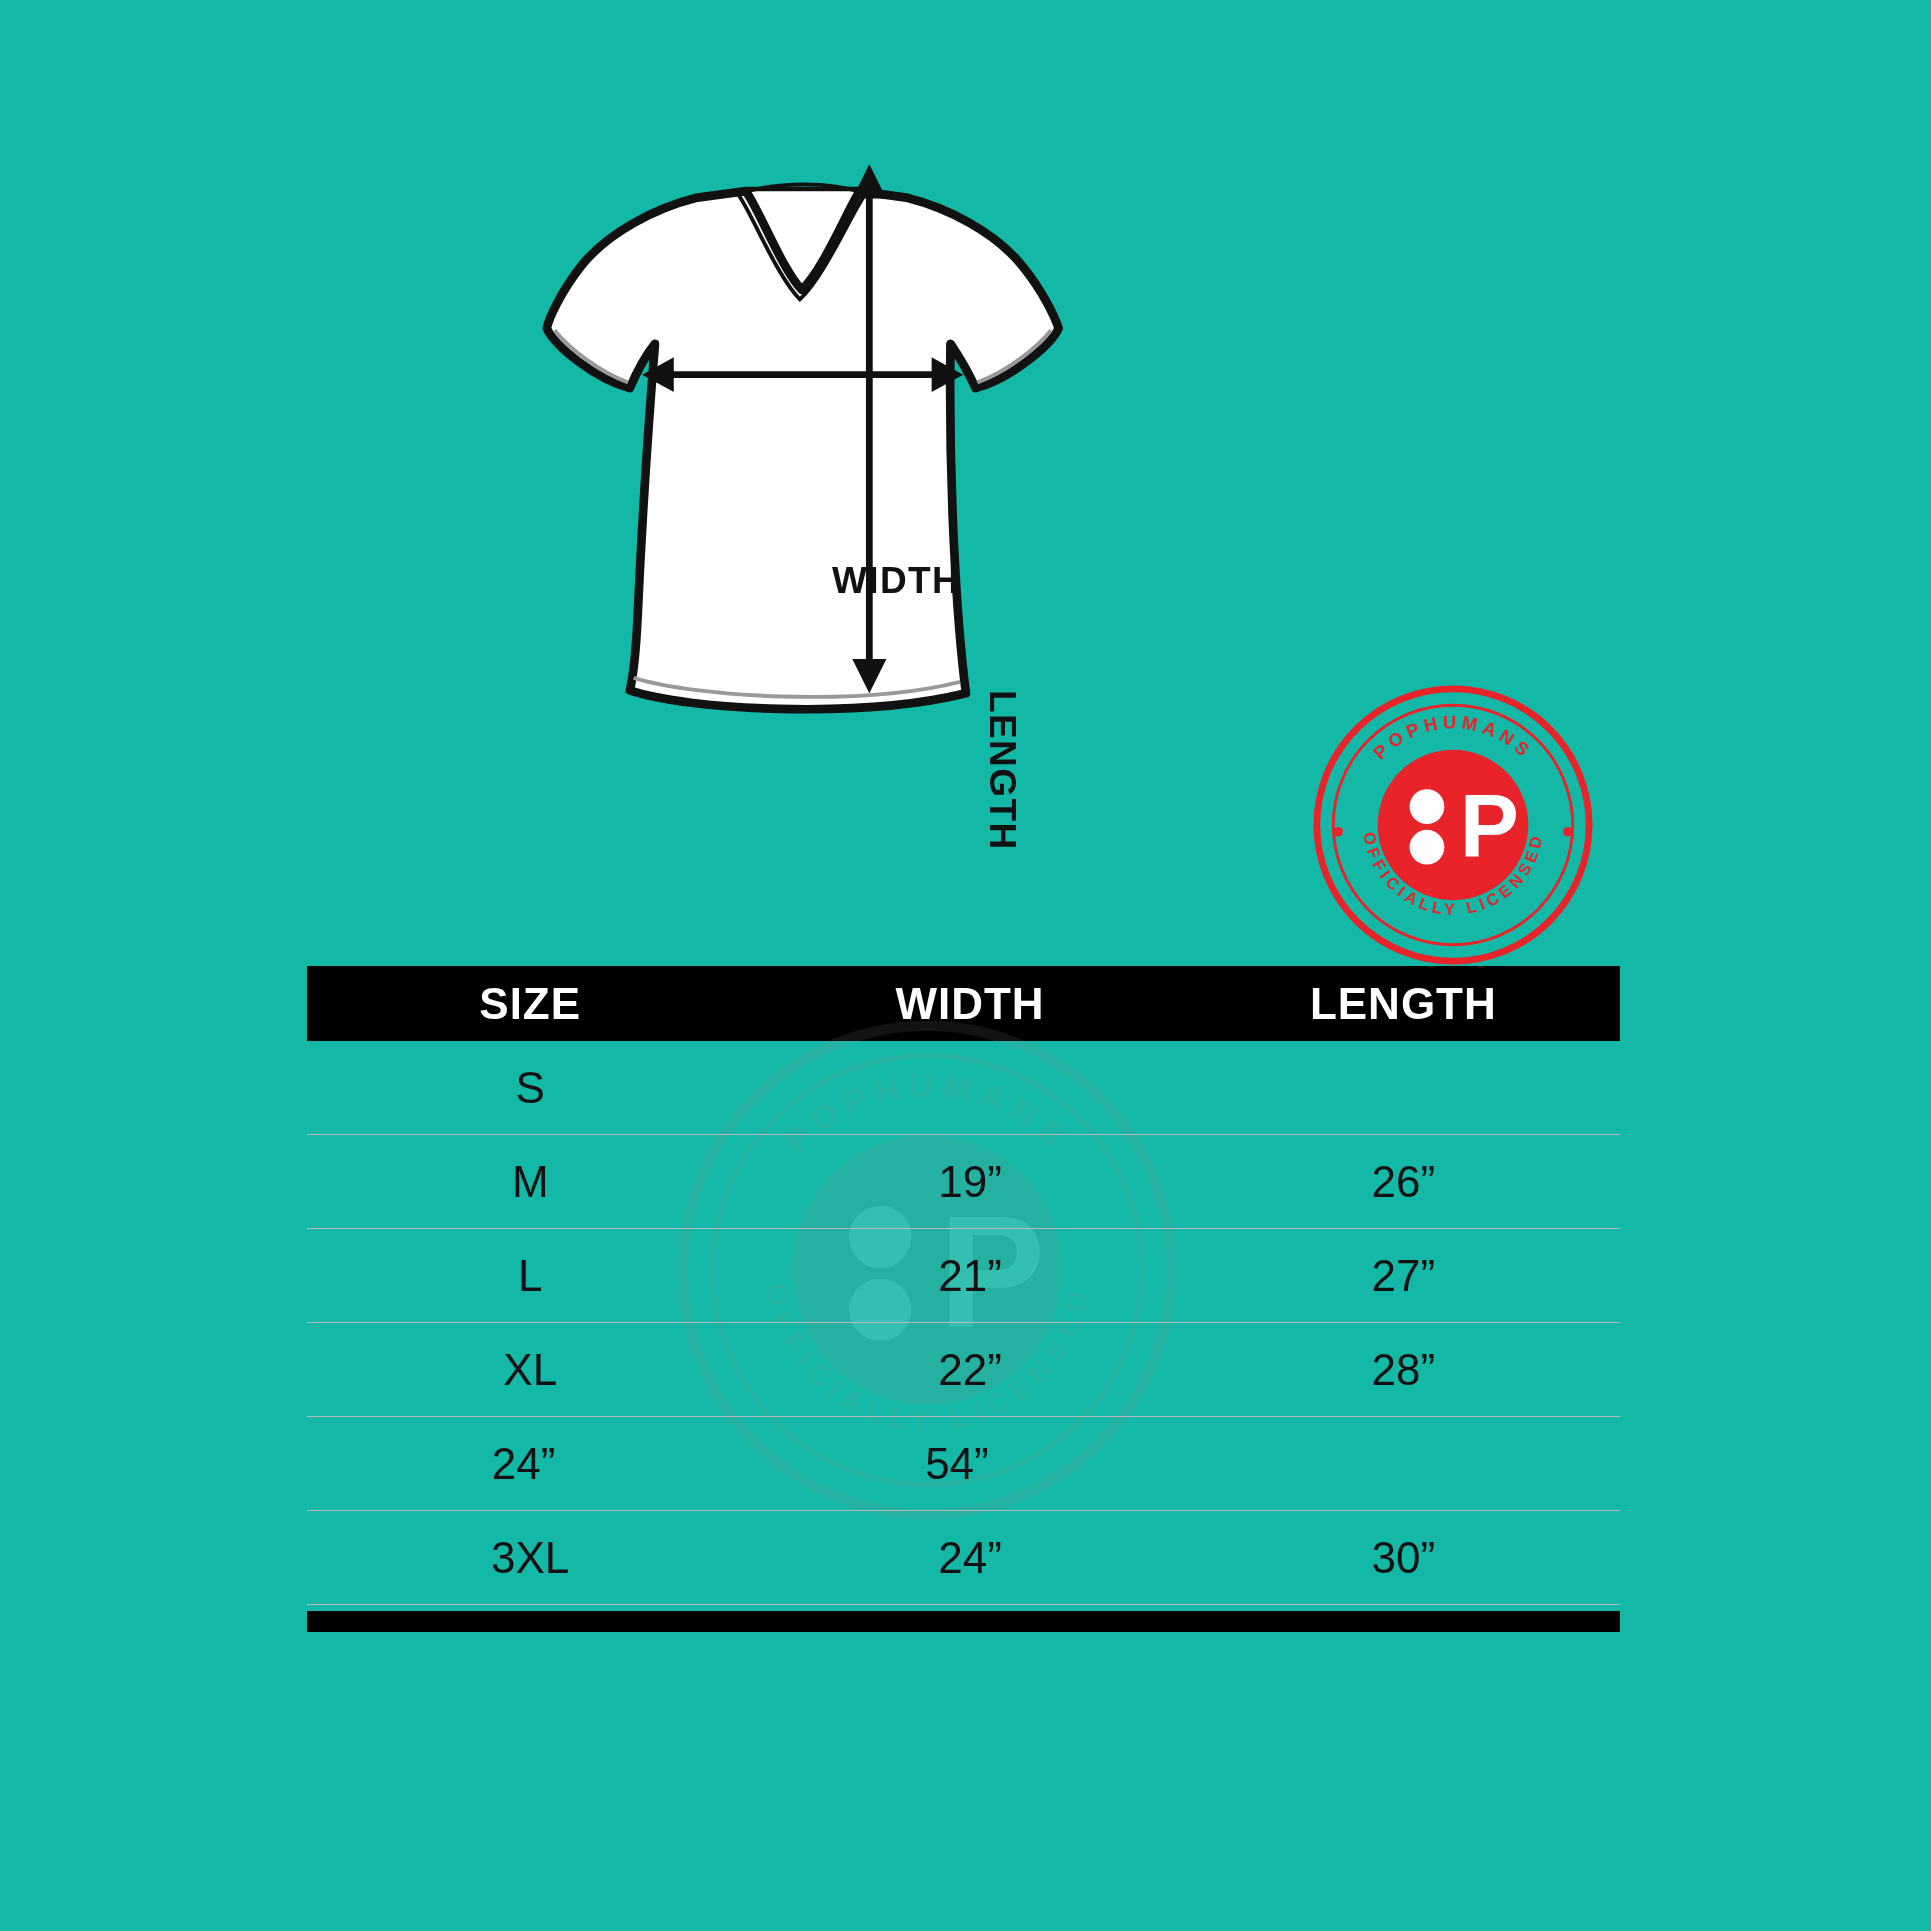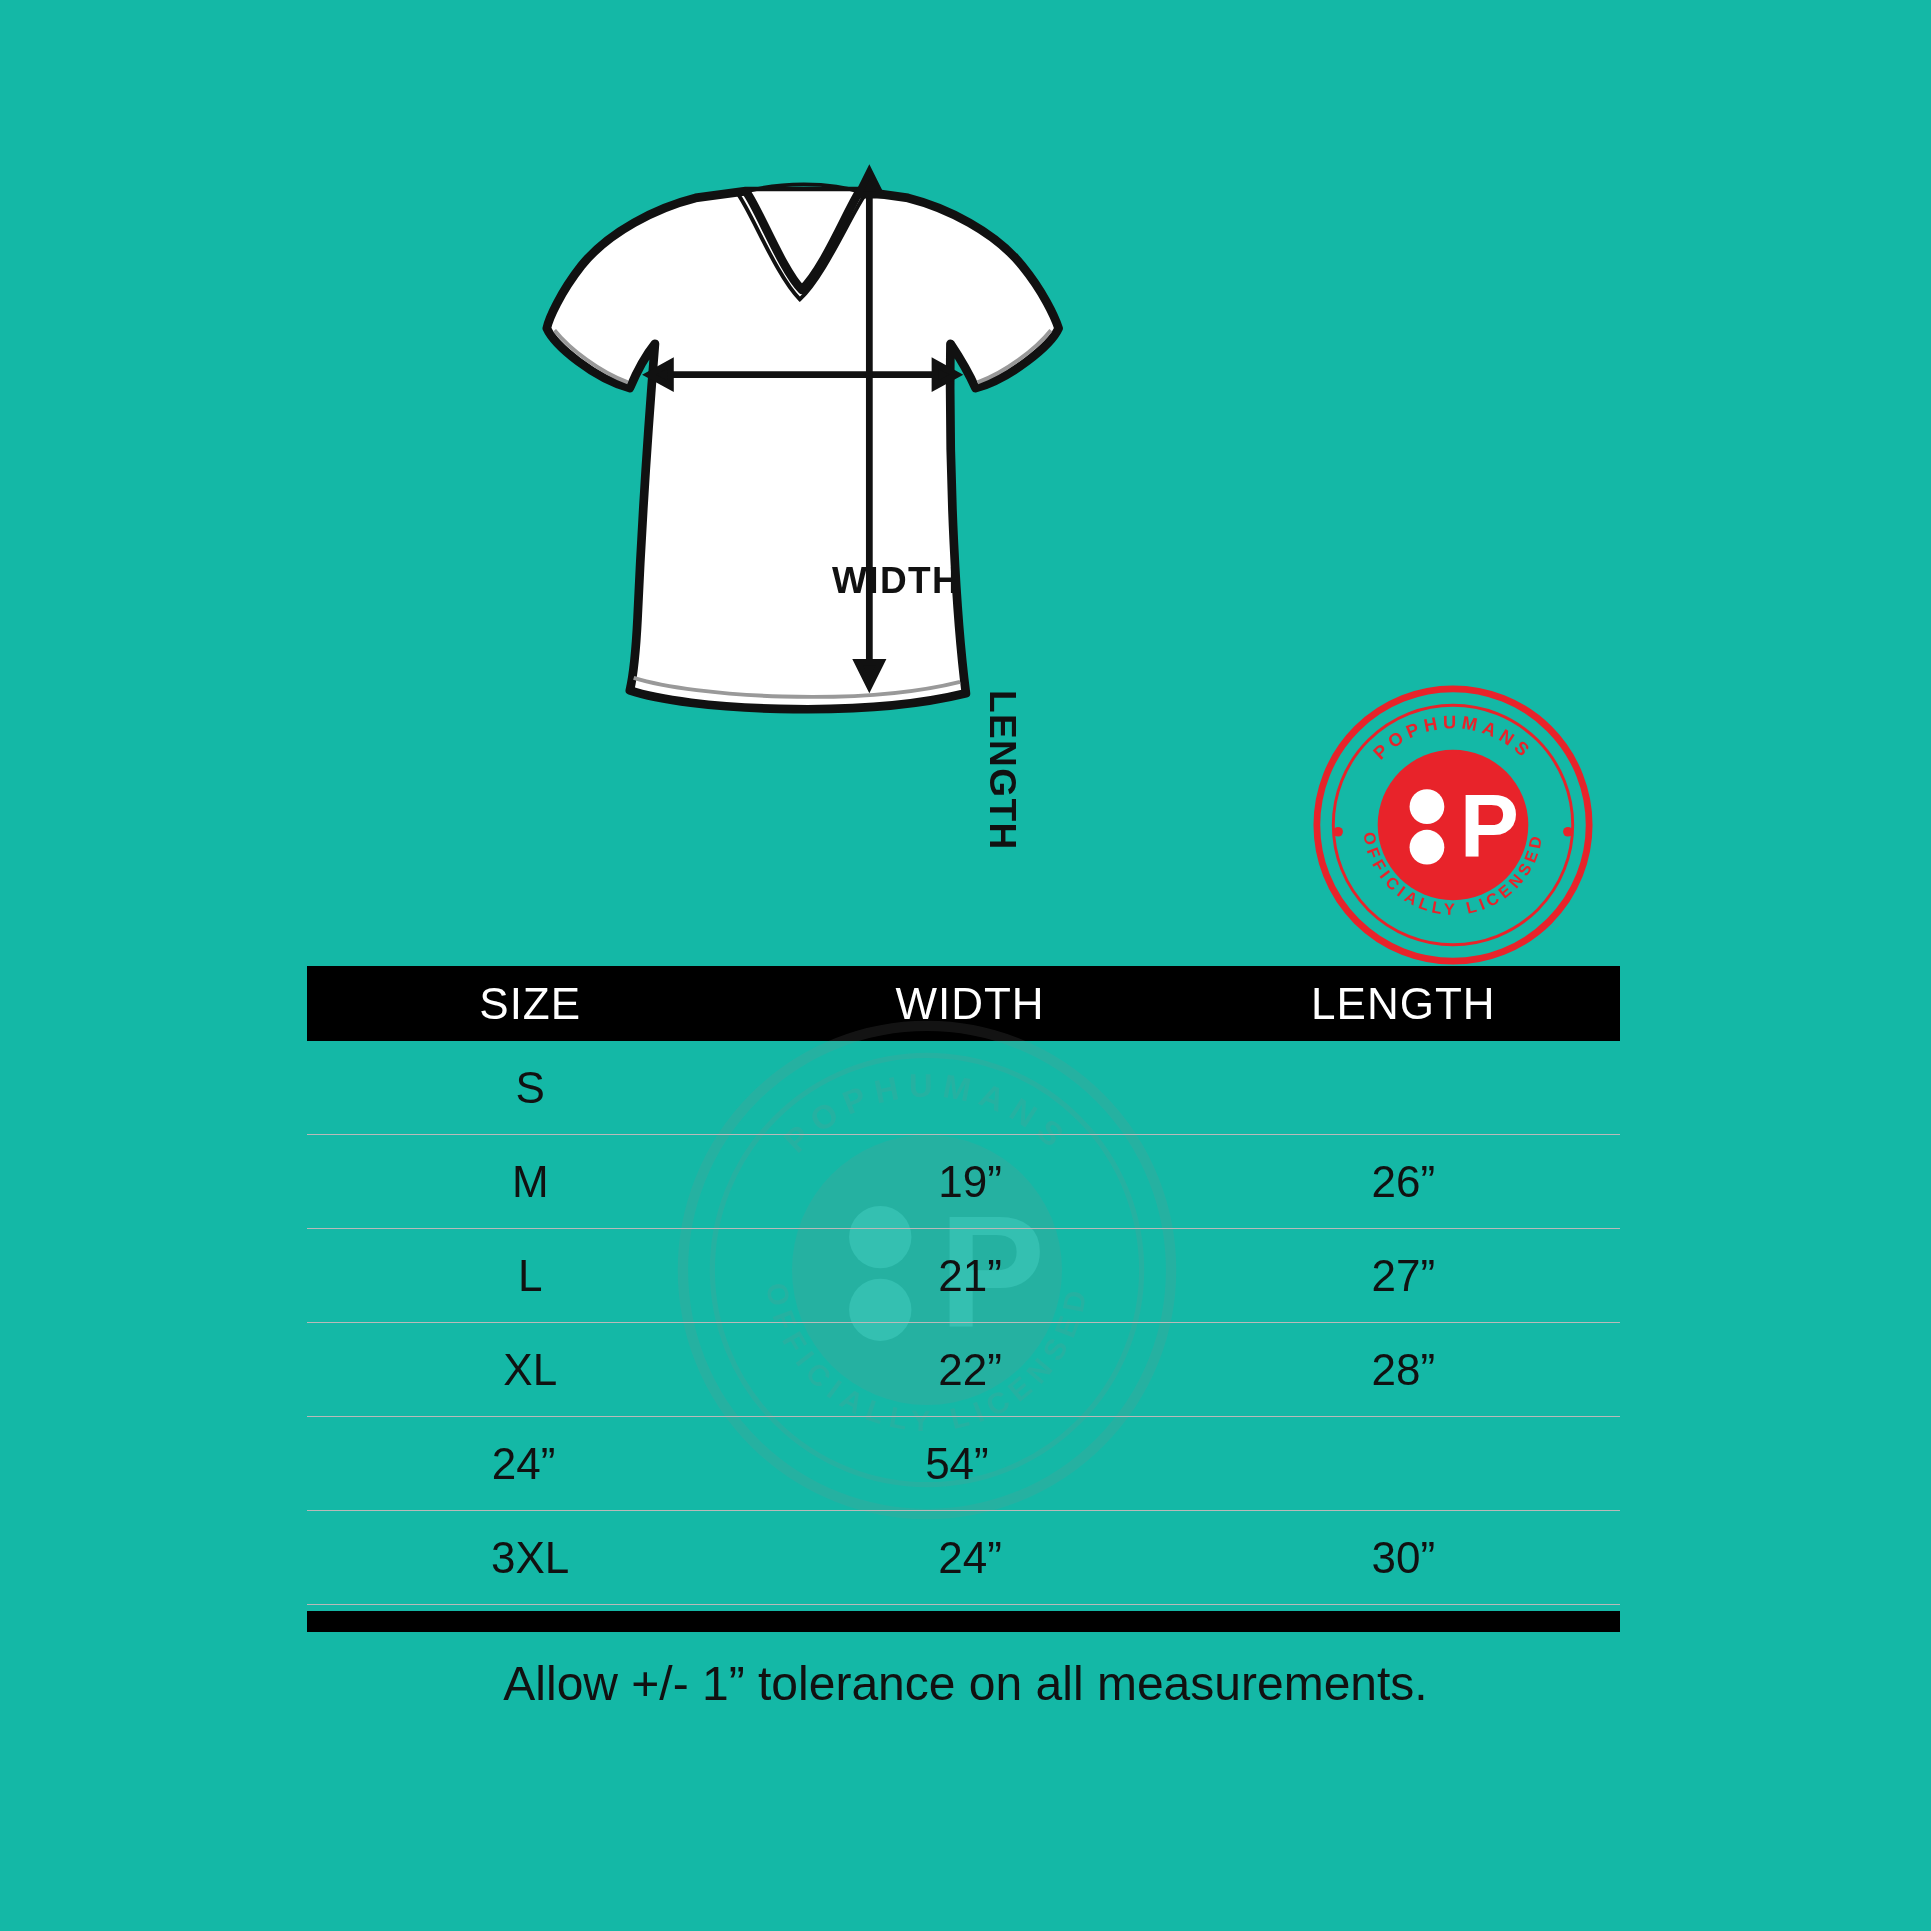--- a/index.html
+++ b/index.html
@@ -74,21 +74,21 @@
   }
   .thead {
     display: flex;
     background: #000;
     height: 75px;
     align-items: center;
   }
   .thead .th {
     color: #fff;
     font-size: 44px;
-    font-weight: normal;
+    font-weight: bold;
     text-align: center;
     letter-spacing: 1px;
   }
   .col-size { width: 34%; }
   .col-width { width: 33%; }
   .col-length { width: 33%; }
 
   .trow {
     display: flex;
     height: 93px;
@@ -249,15 +249,14 @@
     </div>
     <div class="trow">
       <div class="td col-size">3XL</div>
       <div class="td col-width">24”</div>
       <div class="td col-length">30”</div>
     </div>
 
     <div class="tfoot-bar"></div>
   </div>
 
-  <div class="note">Allow +/- 1” tolerance on all measurements.</div>
 </div>
 
 
 </body></html>

